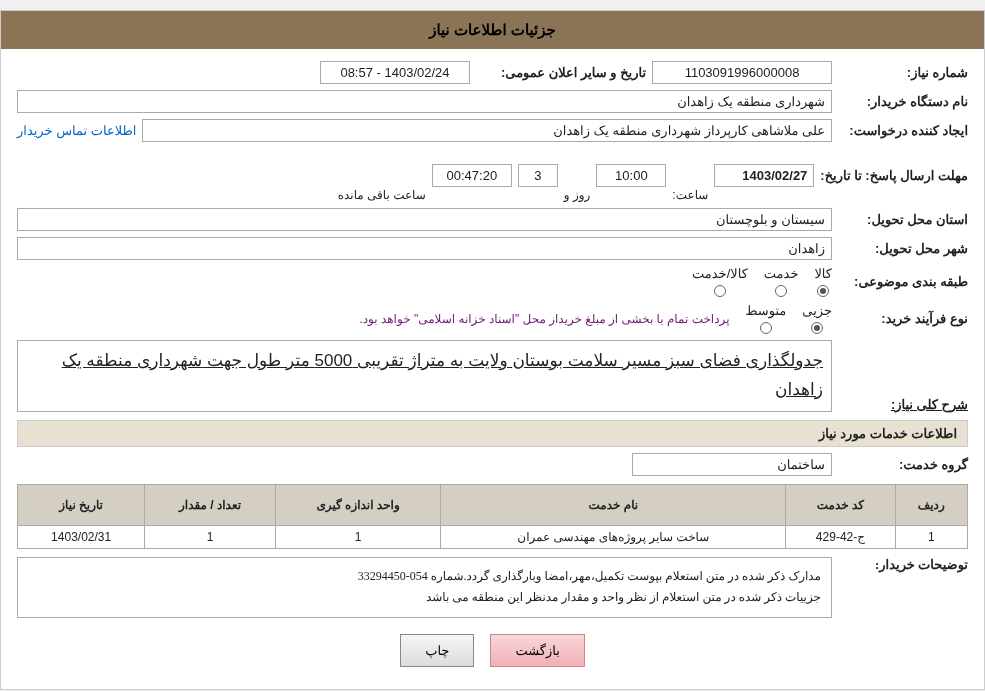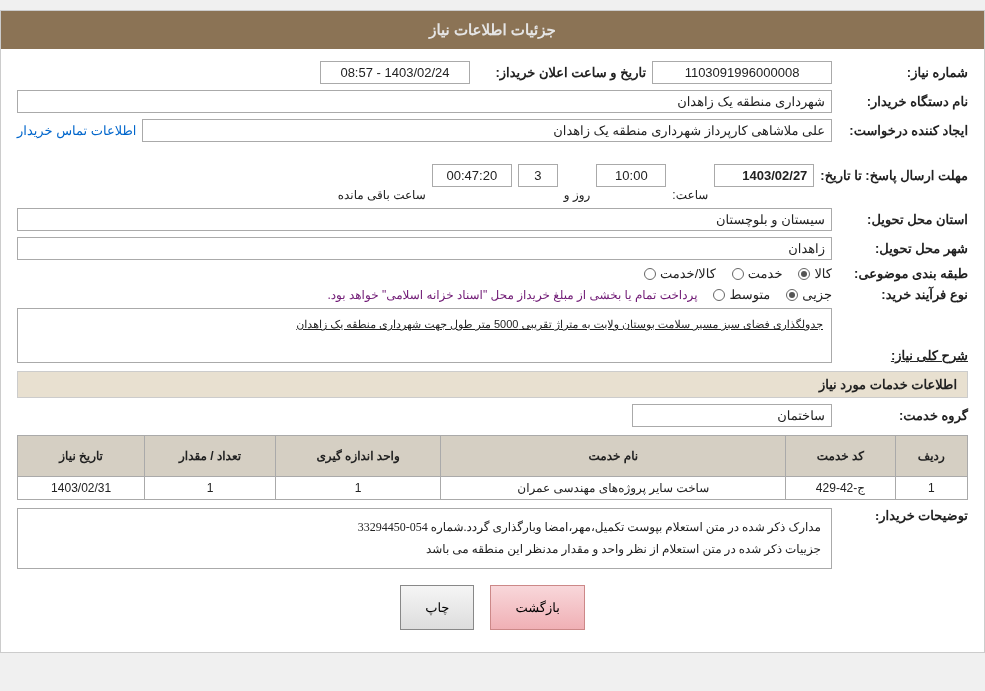--- a/index.html
+++ b/index.html
@@ -11,21 +11,21 @@
       color: #222;
     }
     .page-wrapper {
       max-width: 985px;
       margin: 10px auto;
       background: #fff;
       border: 1px solid #ccc;
     }
     .page-header {
       background: #8B7355;
-      color: #e5e5e5;
+      color: #000000;
       text-align: center;
       padding: 10px 16px;
       font-size: 15px;
       font-weight: bold;
     }
     .content-area {
       padding: 12px 16px;
     }
     .info-row {
       display: flex;
@@ -68,20 +68,21 @@
     .radio-group {
       display: flex;
       gap: 16px;
       align-items: center;
       flex-direction: row-reverse;
     }
     .radio-item {
       display: flex;
       align-items: center;
       gap: 4px;
+      flex-direction: column;
     }
     .radio-circle {
       width: 12px;
       height: 12px;
       border-radius: 50%;
       border: 1px solid #666;
       background: #fff;
       display: inline-block;
       position: relative;
     }
@@ -98,21 +99,21 @@
     .process-text {
       color: #701a75;
       font-size: 12px;
     }
     .description-box {
       border: 1px solid #aaa;
       padding: 6px 8px;
       background: #fff;
       text-align: right;
       line-height: 1.7;
-      font-size: 11px;
+      font-size: 17px;
     }
     .table-section {
       margin: 8px 0;
     }
     table {
       width: 100%;
       border-collapse: collapse;
       font-size: 12px;
     }
     table th {
@@ -137,21 +138,21 @@
       font-size: 12px;
       flex: 1;
     }
     .bottom-buttons {
       display: flex;
       justify-content: center;
       gap: 16px;
       margin: 16px 0 10px 0;
     }
     .btn {
-      padding: 14px 24px;
+      padding: 8px 24px;
       border: 1px solid #888;
       cursor: pointer;
       font-size: 13px;
       font-family: Tahoma, Arial, sans-serif;
       background: linear-gradient(to bottom, #f5f5f5, #ddd);
     }
     .btn-back {
       background: linear-gradient(to bottom, #f8d7da, #f0b0b5);
       border-color: #cc8888;
     }
@@ -171,21 +172,21 @@
 
   <div class="page-header">
     <span>جزئیات اطلاعات نیاز</span>
   </div>
 
   <div class="content-area">
 
     <div class="info-row">
       <span class="label-cell">شماره نیاز:</span>
       <div class="value-box" style="flex:0 0 180px; text-align:center;">1103091996000008</div>
-      <span class="label-cell" style="min-width:170px;">تاریخ و ساعت اعلان خریداز:</span>
+      <span class="label-cell" style="min-width:170px;">تاریخ و سایر اعلان عمومی:</span>
       <div class="value-box" style="flex:0 0 150px; text-align:center;">1403/02/24 - 08:57</div>
     </div>
 
     <div class="info-row">
       <span class="label-cell">نام دستگاه خریدار:</span>
       <div class="value-box">شهرداری منطقه یک زاهدان</div>
     </div>
 
     <div class="info-row">
       <span class="label-cell">ایجاد کننده درخواست:</span>

